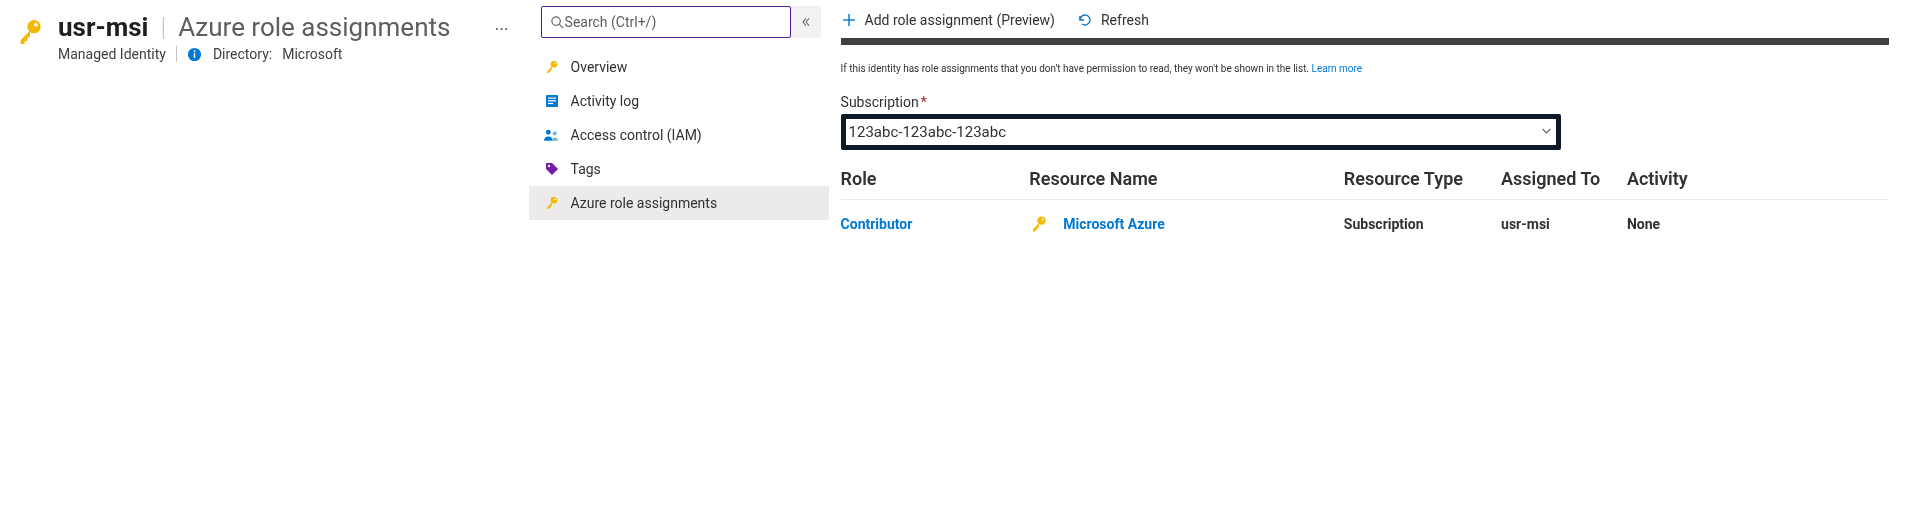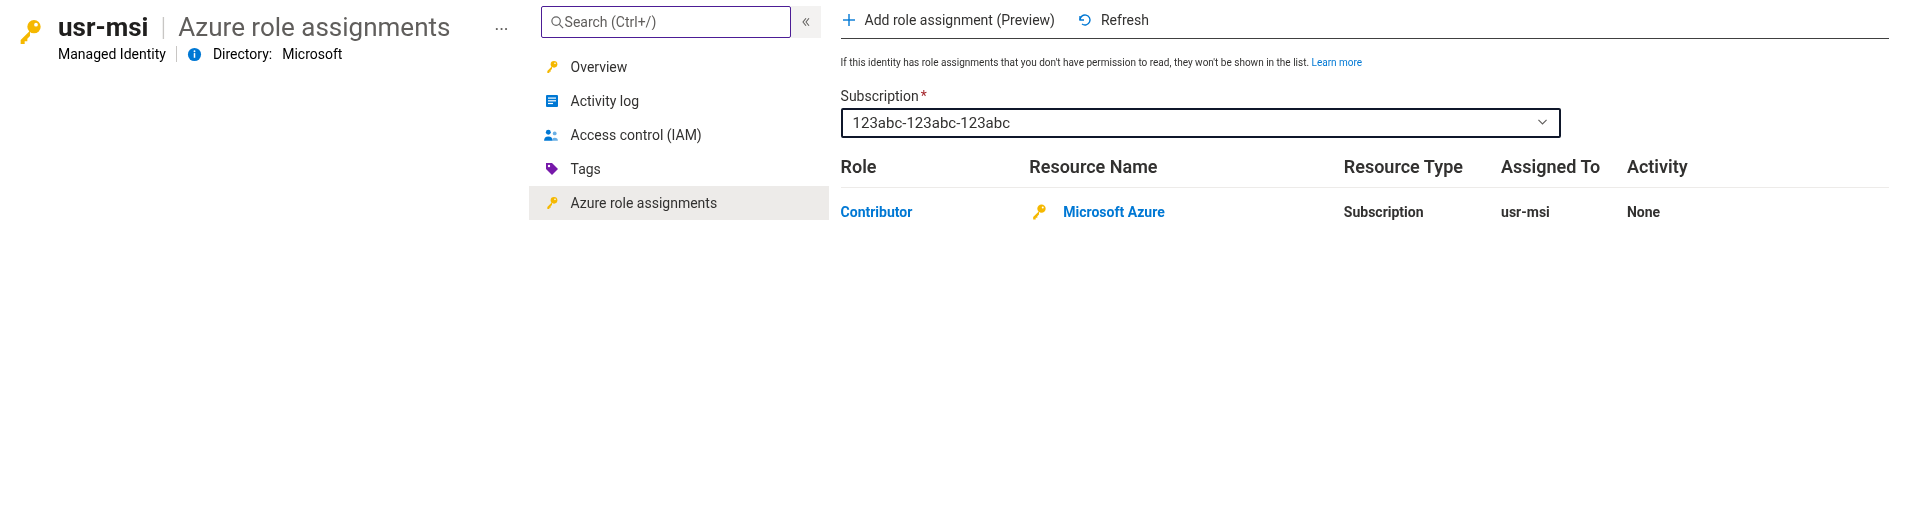--- a/index.html
+++ b/index.html
@@ -21,21 +21,21 @@
     height: 32px;
     flex-shrink: 0;
     margin-top: 4px;
   }
   .header-text { display: flex; flex-direction: column; gap: 2px; }
   .title-row { display: flex; align-items: baseline; gap: 8px; }
   .title-strong { font-size: 26px; font-weight: 700; color: #201f1e; }
   .title-normal { font-size: 26px; font-weight: 400; color: #605e5c; }
   .title-bar { color: #c8c6c4; margin: 0 4px; font-size: 26px; font-weight: 300; }
   .more-dots { font-size: 18px; color: #605e5c; margin-left: 30px; padding: 0 6px; cursor: pointer; }
-  .sub-row { display: flex; align-items: center; gap: 10px; font-size: 14px; color: #000000; margin-top: 2px; }
+  .sub-row { display: flex; align-items: center; gap: 10px; font-size: 14px; color: #404040; margin-top: 2px; }
   .sub-divider { width: 1px; height: 16px; background: #c8c6c4; }
   .info-icon {
     width: 16px; height: 16px; display: inline-flex; align-items: center; justify-content: center;
   }
   .body { display: flex; flex: 1; }
   .sidebar {
     width: 300px;
     flex-shrink: 0;
     border-right: none;
     padding-top: 0;
@@ -66,38 +66,38 @@
   .nav-icon { width: 18px; height: 18px; display: flex; align-items: center; justify-content: center; flex-shrink: 0; }
   .main {
     flex: 1;
     padding: 6px 20px 20px 12px;
     display: flex;
     flex-direction: column;
   }
   .toolbar {
     display: flex; align-items: center; gap: 22px;
     padding: 6px 0 10px 0;
-    border-bottom: 1px solid #404040;
+    border-bottom: 7px solid #404040;
   }
   .tool-btn {
     display: inline-flex; align-items: center; gap: 8px;
     color: #323130; cursor: pointer; font-size: 14px;
   }
   .tool-btn .tool-icon { color: #0078d4; display: flex; }
   .description {
     margin-top: 18px; font-size: 10px; color: #323130;
   }
   .description a { color: #0078d4; text-decoration: none; cursor: pointer; }
   .form-label { margin-top: 20px; font-size: 14px; }
   .req { color: #a4262c; margin-left: 2px; }
   .select-row { margin-top: 4px; }
   .select {
     display: flex; align-items: center; justify-content: space-between;
-    border: 2px solid #0f172a; border-radius: 2px;
-    padding: 4px 10px; width: 720px; max-width: 100%;
+    border: 5px solid #0f172a; border-radius: 2px;
+    padding: 4px 3px; width: 720px; max-width: 100%;
     font-size: 15px; cursor: pointer; background: #fff;
   }
   .select-chevron { color: #605e5c; }
   table.roles {
     border-collapse: collapse; width: 100%; margin-top: 8px;
   }
   table.roles th {
     text-align: left; font-weight: 600; font-size: 18px;
     border-bottom: 1px solid #edebe9; padding: 10px 12px 10px 0;
     color: #323130;

